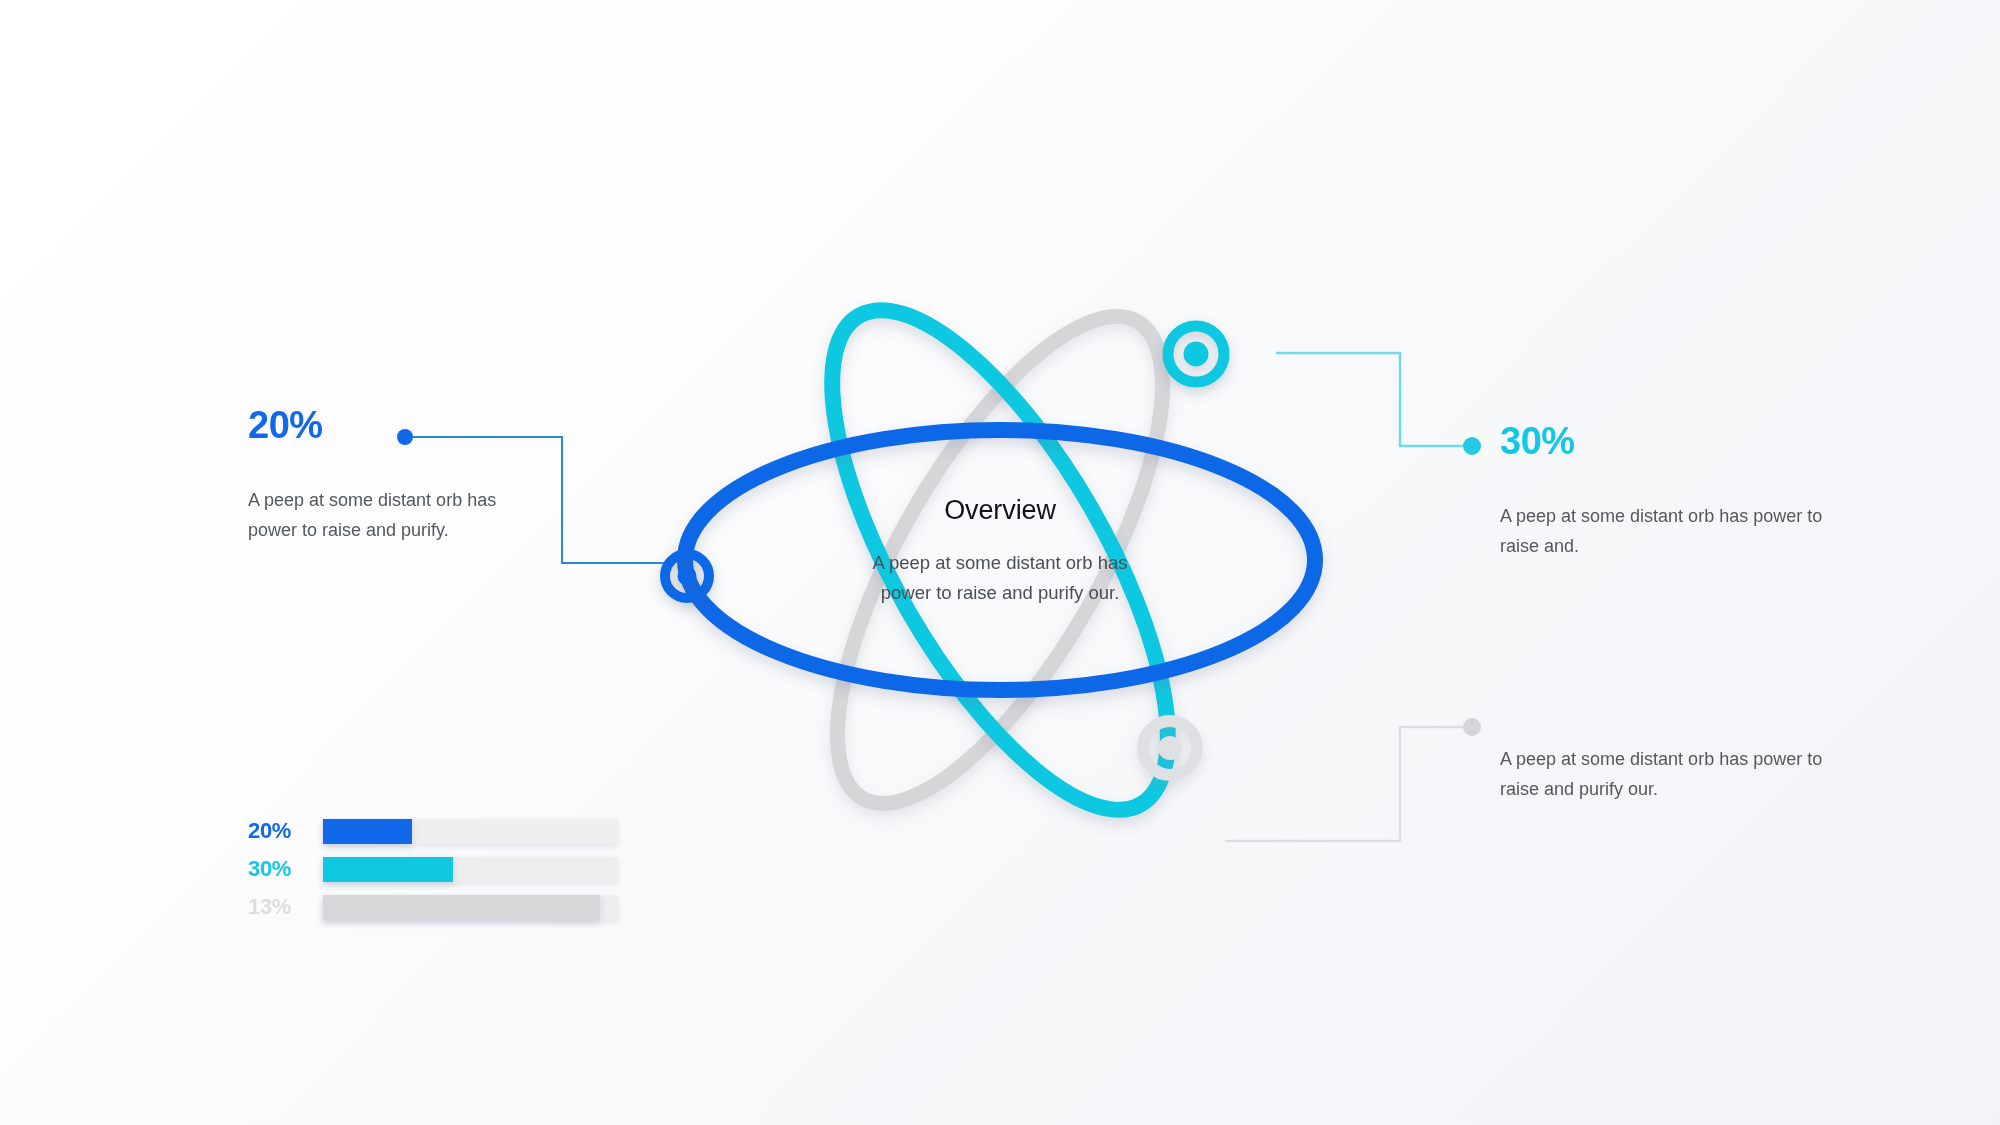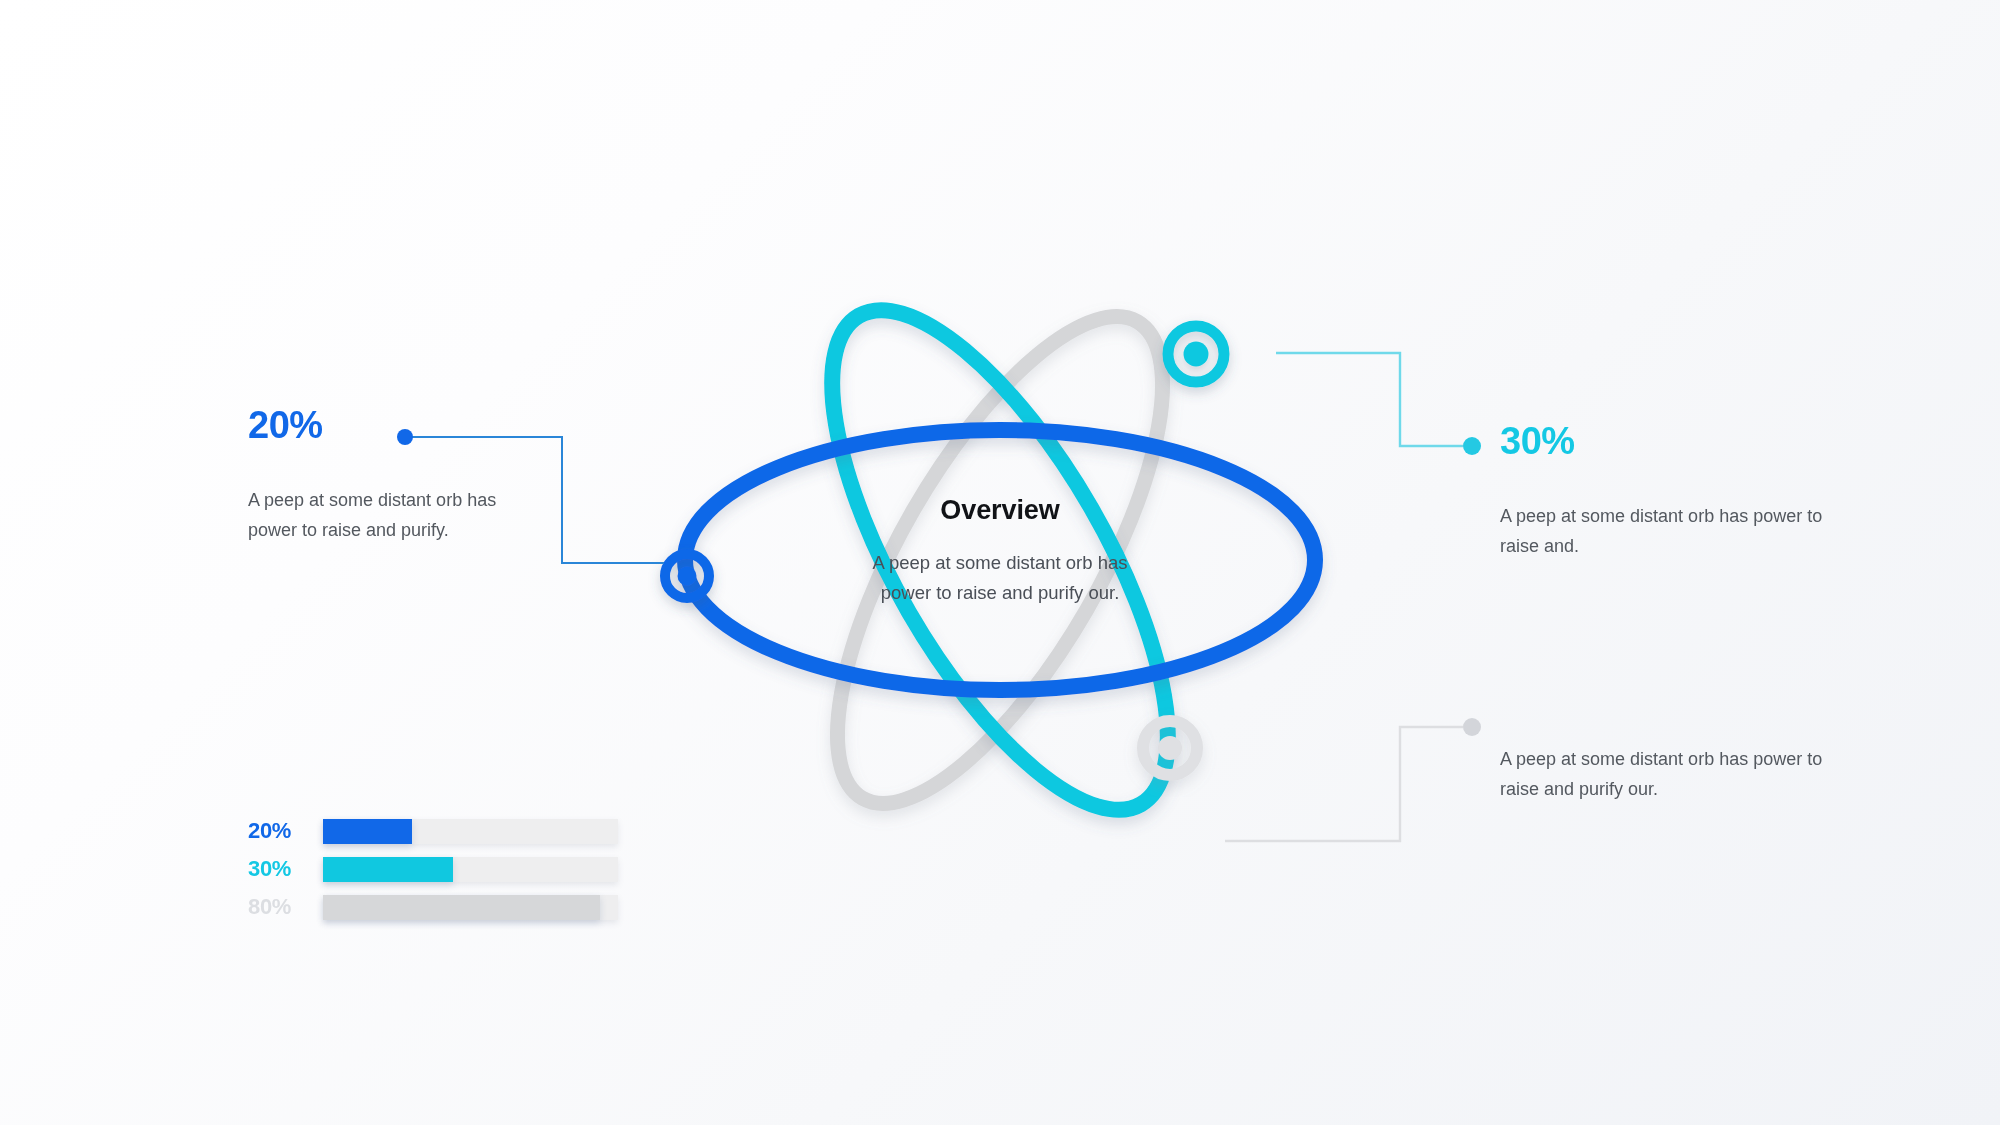--- a/index.html
+++ b/index.html
@@ -46,21 +46,21 @@
   
   .center-block {
     position: absolute;
     left: 860px;
     top: 495px;
     width: 280px;
     text-align: center;
   }
   .center-title {
     font-size: 27px;
-    font-weight: bold;
+    font-weight: normal;
     color: #111317;
     letter-spacing: -0.1px;
     margin-bottom: 22px;
   }
   .center-desc {
     font-size: 18.5px;
     line-height: 1.63;
     color: #4a4f57;
   }
 
@@ -217,20 +217,20 @@
         <span class="bar-fill" style="width: 30%;"></span>
       </span>
     </div>
     <div class="bar-row bar-row-1">
       <span class="bar-label">30%</span>
       <span class="bar-track">
         <span class="bar-fill" style="width: 44%;"></span>
       </span>
     </div>
     <div class="bar-row bar-row-2">
-      <span class="bar-label">80%</span>
+      <span class="bar-label">13%</span>
       <span class="bar-track">
         <span class="bar-fill" style="width: 94%;"></span>
       </span>
     </div>
   </div>
 
 </div>
 
 </body></html>

